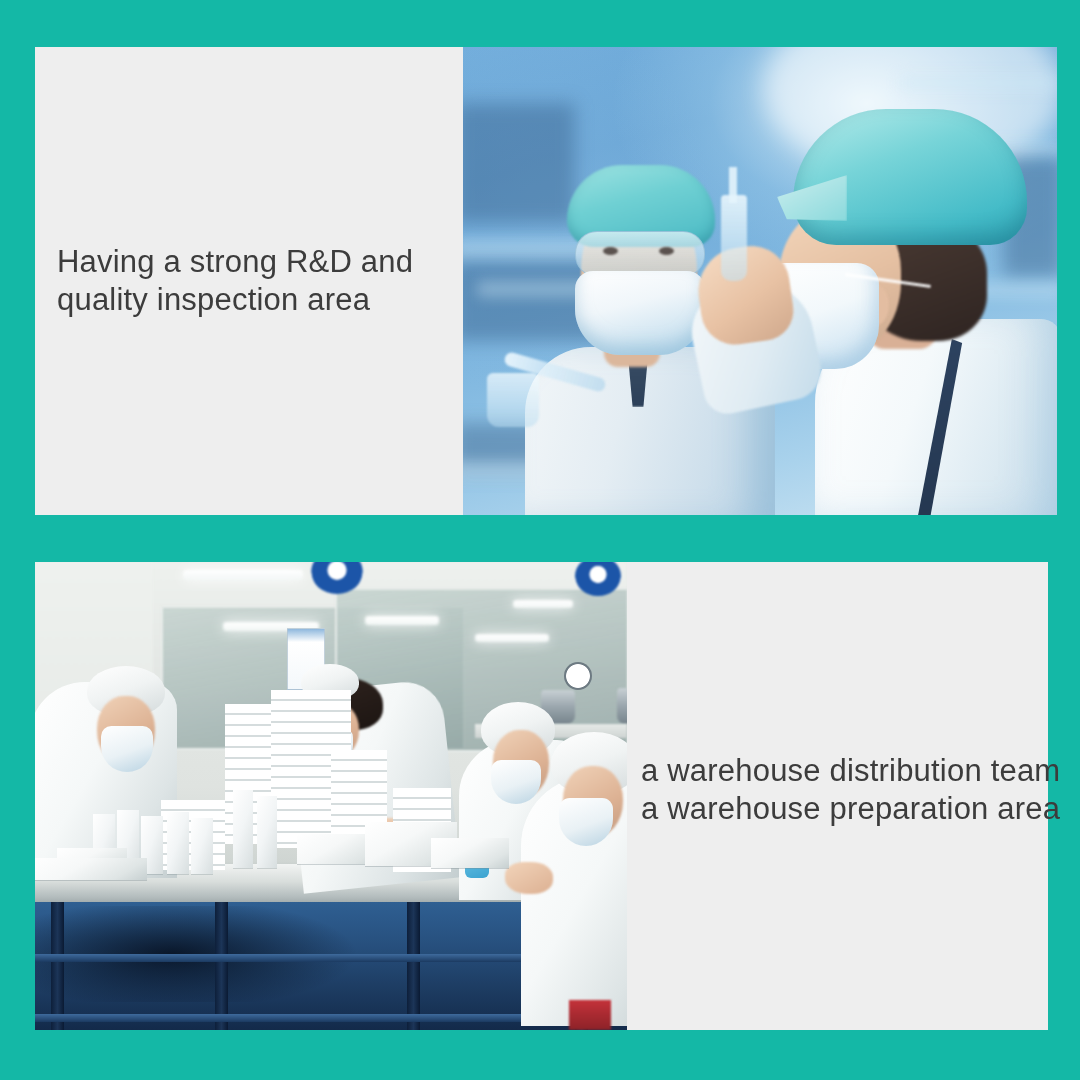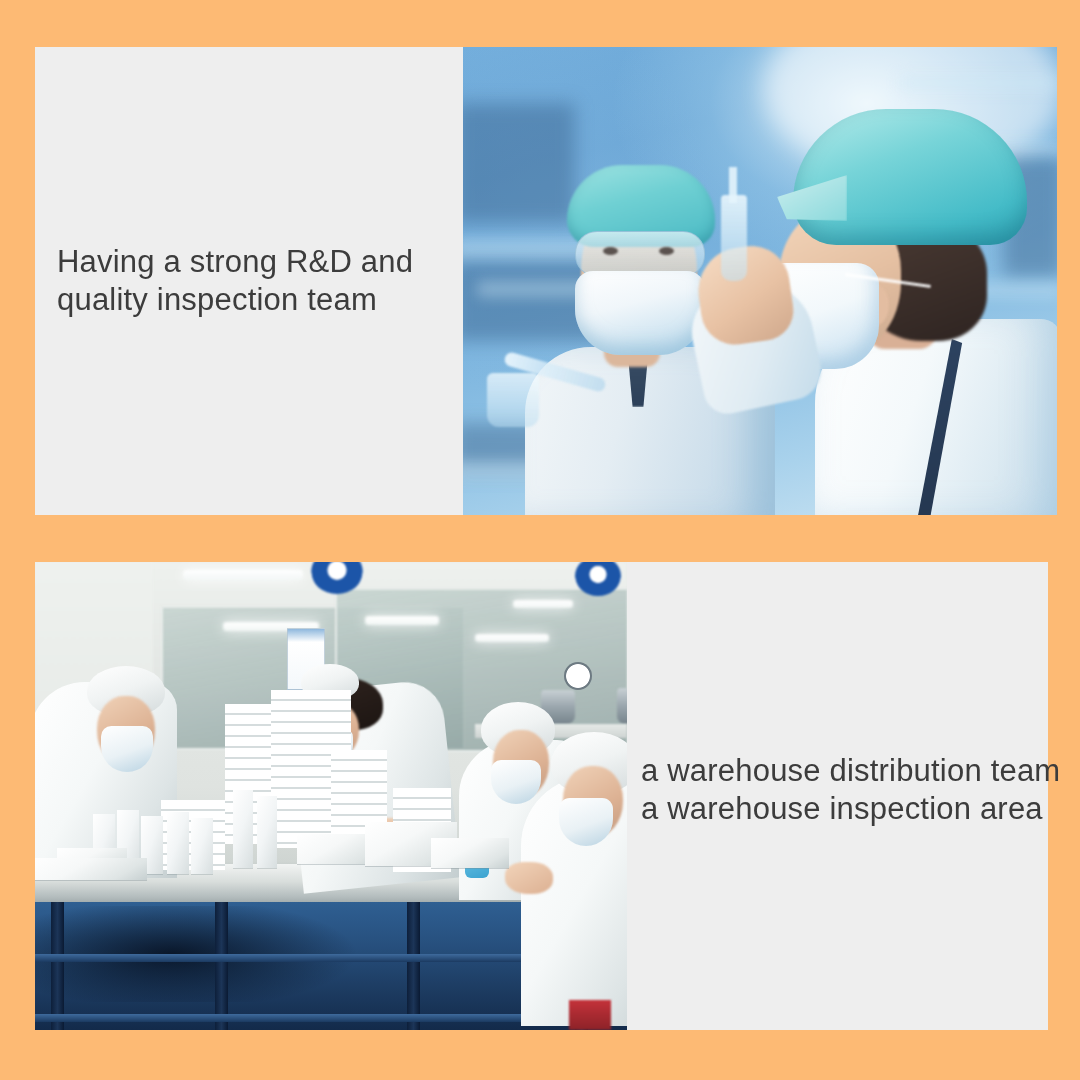--- a/index.html
+++ b/index.html
@@ -12,21 +12,21 @@
     height: 1080px;
     position: relative;
     overflow: hidden;
     font-family: "Liberation Sans", sans-serif;
     -webkit-font-smoothing: antialiased;
   }
 
   .canvas {
     position: absolute;
     inset: 0;
-    background: #fdba74;
+    background: #14b8a6;
   }
 
   
   .panel {
     position: absolute;
     background: #eeeeee;
     box-sizing: border-box;
   }
   .photo {
     position: absolute;
@@ -388,21 +388,21 @@
 </style>
 </head>
 <body>
 
 <div class="canvas">
 
   <div class="panel" id="top-panel"></div>
 
   <div class="caption" id="top-caption">
     <span class="line">Having a strong R&amp;D and</span>
-    <span class="line">quality inspection team</span>
+    <span class="line">quality inspection area</span>
   </div>
 
   <div class="photo" id="top-photo">
     <div class="lab-bg"></div>
 
     <div class="lab-dark" style="left:-8px;  top:56px;  width:120px; height:120px;"></div>
     <div class="lab-shelf" style="left:-10px; top:192px; width:210px; height:22px;"></div>
     <div class="lab-dark" style="left:-10px; top:214px; width:200px; height:80px;"></div>
     <div class="lab-shelf" style="left:14px;  top:234px; width:150px; height:16px;"></div>
     <div class="lab-dark" style="left:-10px; top:376px; width:230px; height:50px;"></div>
@@ -527,16 +527,16 @@
     <div class="bx" style="left:262px; top:272px; width:86px; height:30px;"></div>
     <div class="bx" style="left:330px; top:260px; width:92px; height:44px;"></div>
     <div class="bx" style="left:396px; top:276px; width:78px; height:30px;"></div>
     <div class="bx" style="left:-8px;  top:296px; width:120px;height:22px;"></div>
   </div>
 
   <div class="panel" id="bot-panel"></div>
 
   <div class="caption" id="bot-caption">
     <span class="line">a warehouse distribution team</span>
-    <span class="line">a warehouse inspection area</span>
+    <span class="line">a warehouse preparation area</span>
   </div>
 
 </div>
 
 </body></html>

